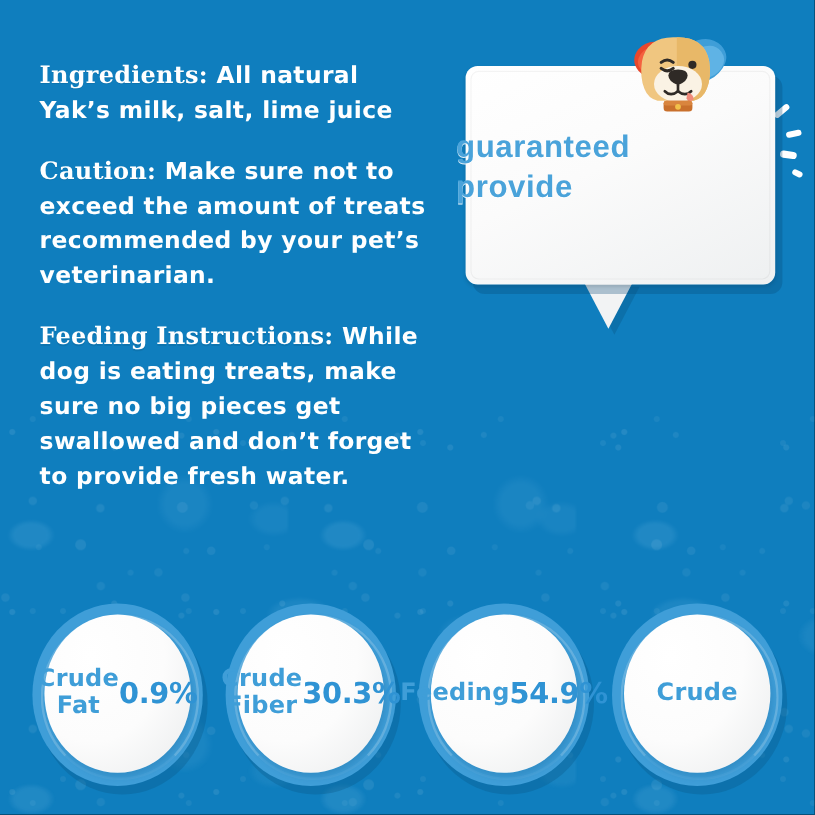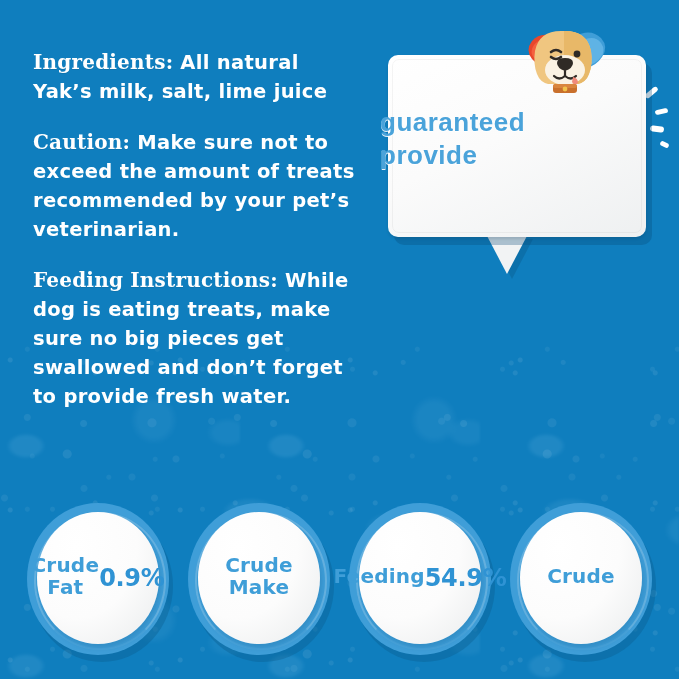--- a/index.html
+++ b/index.html
@@ -340,22 +340,23 @@
         <div class="stat-value">0.9%</div>
       </div>
     </div>
 
     <div class="stat">
       <div class="ring"></div>
       <div class="ring-sheen"></div>
       <div class="disc">
         <div class="stat-label">
           <div>Crude</div>
-          <div>Make</div>
+          <div>Fiber</div>
         </div>
+        <div class="stat-value">30.3%</div>
       </div>
     </div>
 
     <div class="stat">
       <div class="ring"></div>
       <div class="ring-sheen"></div>
       <div class="disc">
         <div class="stat-label">
           <div>Feeding</div>
           <div></div>

